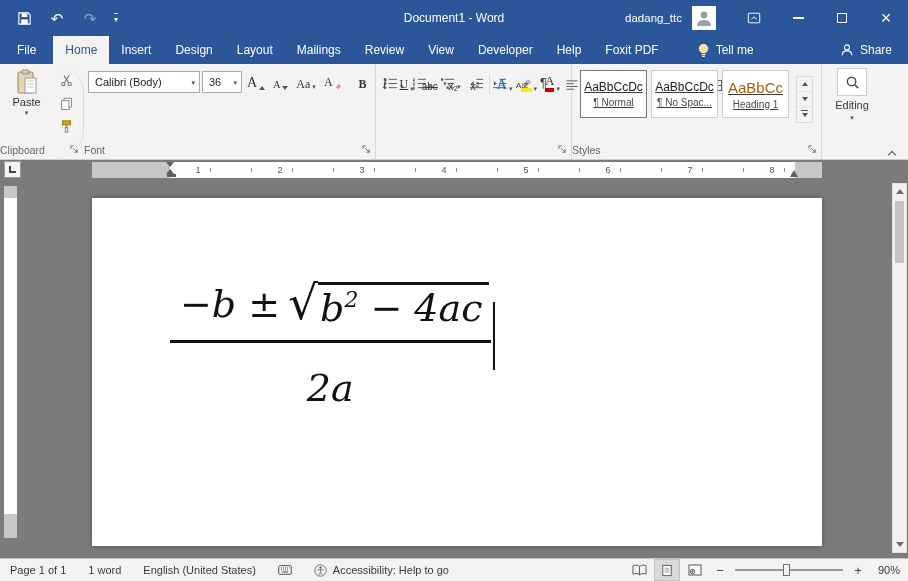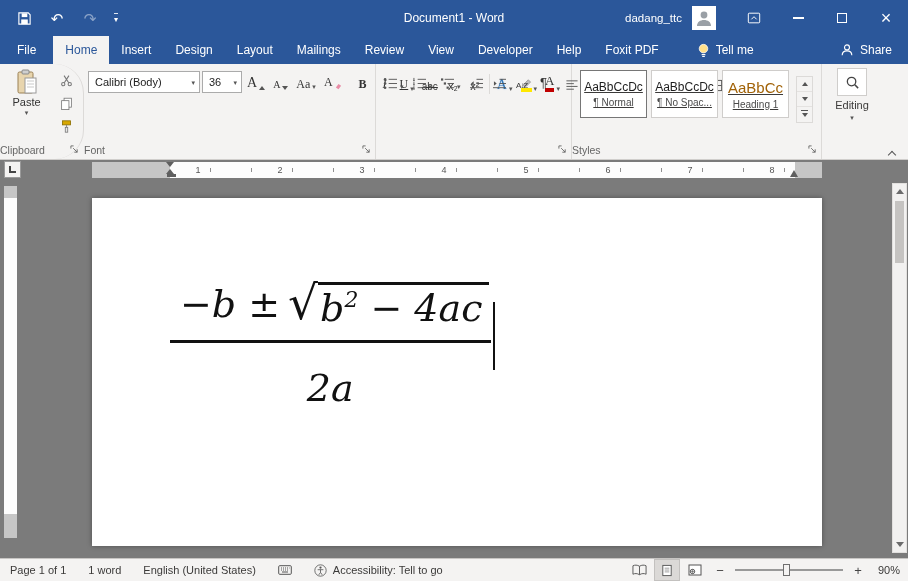--- a/index.html
+++ b/index.html
@@ -555,21 +555,21 @@
         </svg>
     </span>
     <span class="st">
       <span>
         <svg width="13" height="13" viewBox="0 0 16 16">
             <circle cx="8" cy="8" r="7" fill="none" stroke="#555"></circle>
             <circle cx="8" cy="4.4" r="1.4" fill="#555"></circle>
             <path d="M4.5 7h7M8 7v3.4M8 10.4l-2.2 3M8 10.4l2.2 3" stroke="#555" fill="none"></path>
           </svg>
       </span>
-      <span>Accessibility: Tell to go</span>
+      <span>Accessibility: Help to go</span>
     </span>
     <span class="st-right">
       <span class="viewbtn">
         <svg width="15" height="12" viewBox="0 0 16 12">
             <path d="M1 1.5C3 .5 5.5 .5 8 2c2.5-1.5 5-1.5 7-.5v9c-2-1-4.5-1-7 .5-2.5-1.5-5-1.5-7-.5Z" fill="none" stroke="#555"></path>
             <path d="M8 2v9" stroke="#555"></path>
           </svg>
       </span>
       <span class="viewbtn sel">
         <svg width="12" height="13" viewBox="0 0 12 14">

